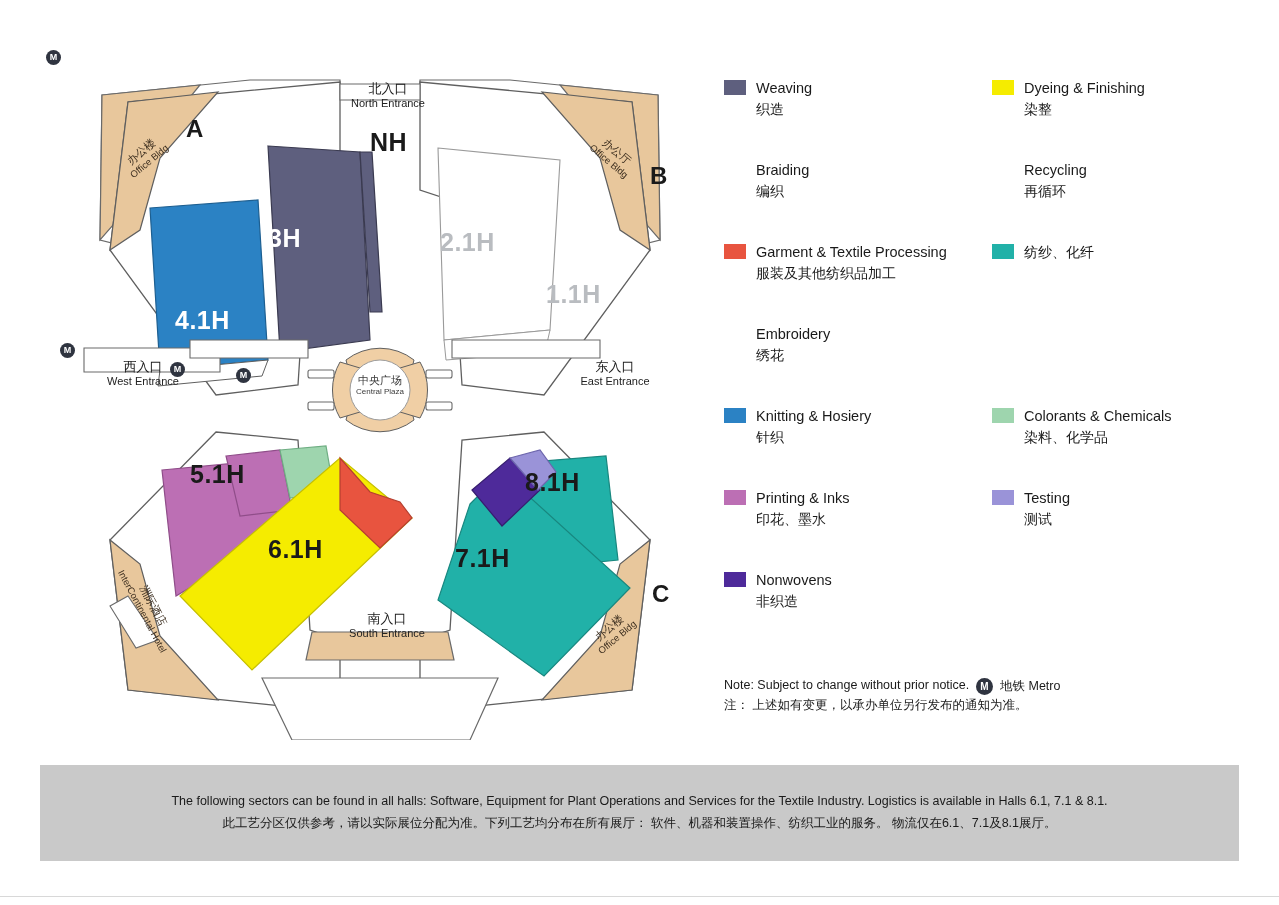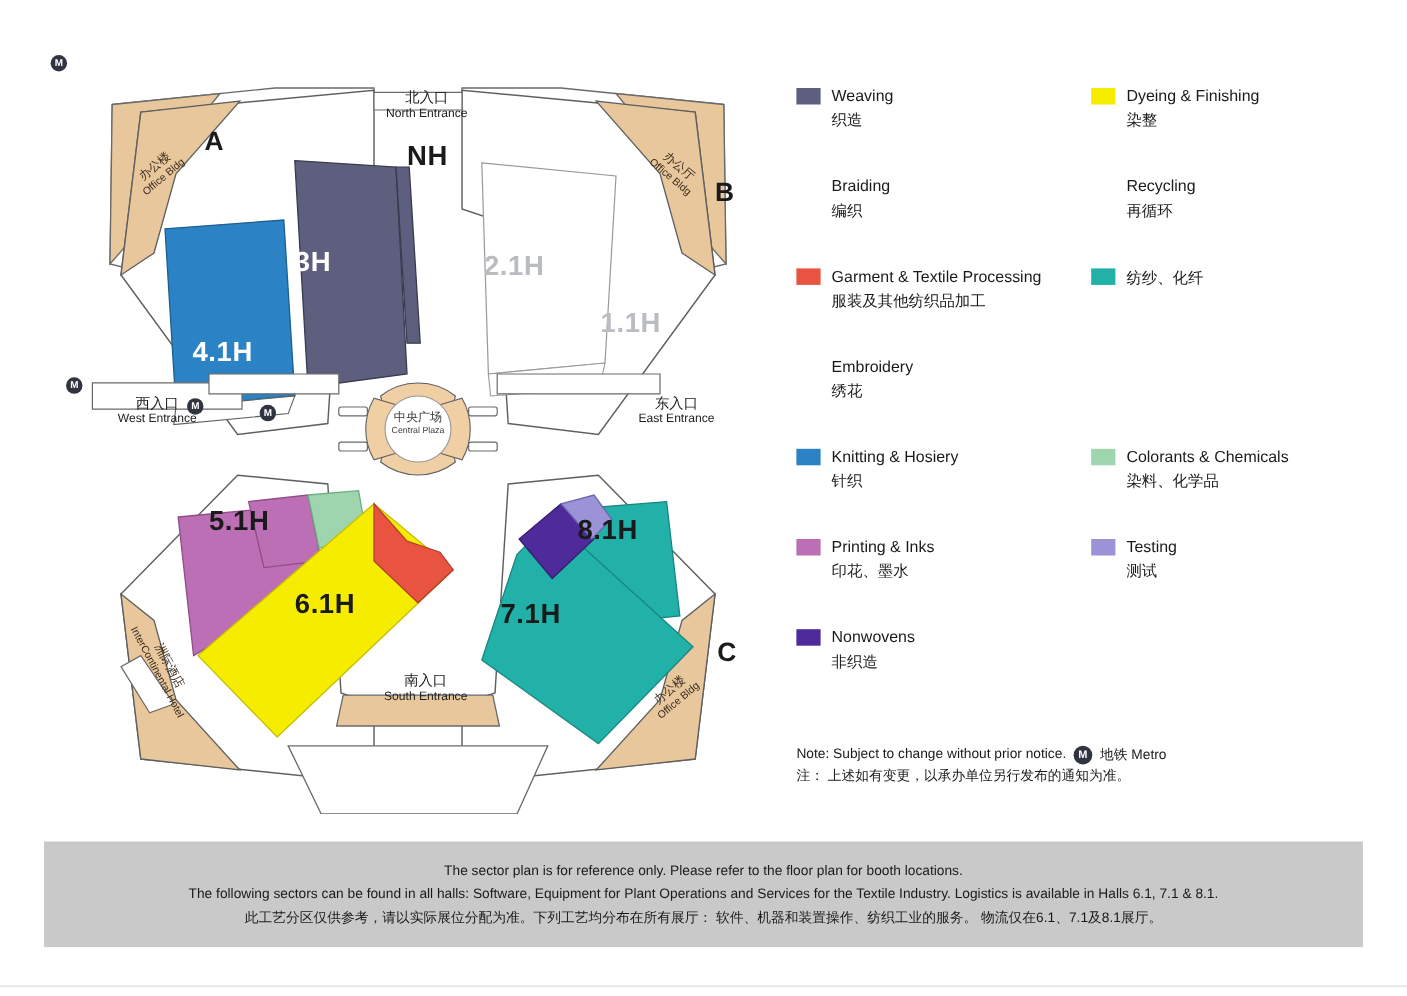--- a/index.html
+++ b/index.html
@@ -435,19 +435,18 @@
     <div class="n-en">Note: Subject to change without prior notice.</div>
     <div class="n-cn">注： 上述如有变更，以承办单位另行发布的通知为准。</div>
   </div>
 
   <div id="metro-key">
     <div class="m-dot">M</div>
     <div class="m-txt">地铁  Metro</div>
   </div>
 
   <div id="footer">
-    <div class="f-line">The sector plan is for reference only. Please refer to the floor plan for booth locations.</div>
     <div class="f-line">The following sectors can be found in all halls: Software, Equipment for Plant Operations and Services for the Textile Industry. Logistics is available in Halls 6.1, 7.1 &amp; 8.1.</div>
     <div class="f-line">此工艺分区仅供参考，请以实际展位分配为准。下列工艺均分布在所有展厅： 软件、机器和装置操作、纺织工业的服务。 物流仅在6.1、7.1及8.1展厅。</div>
   </div>
 
   <div id="bottom-rule"></div>
 </div>
 
 </body></html>

